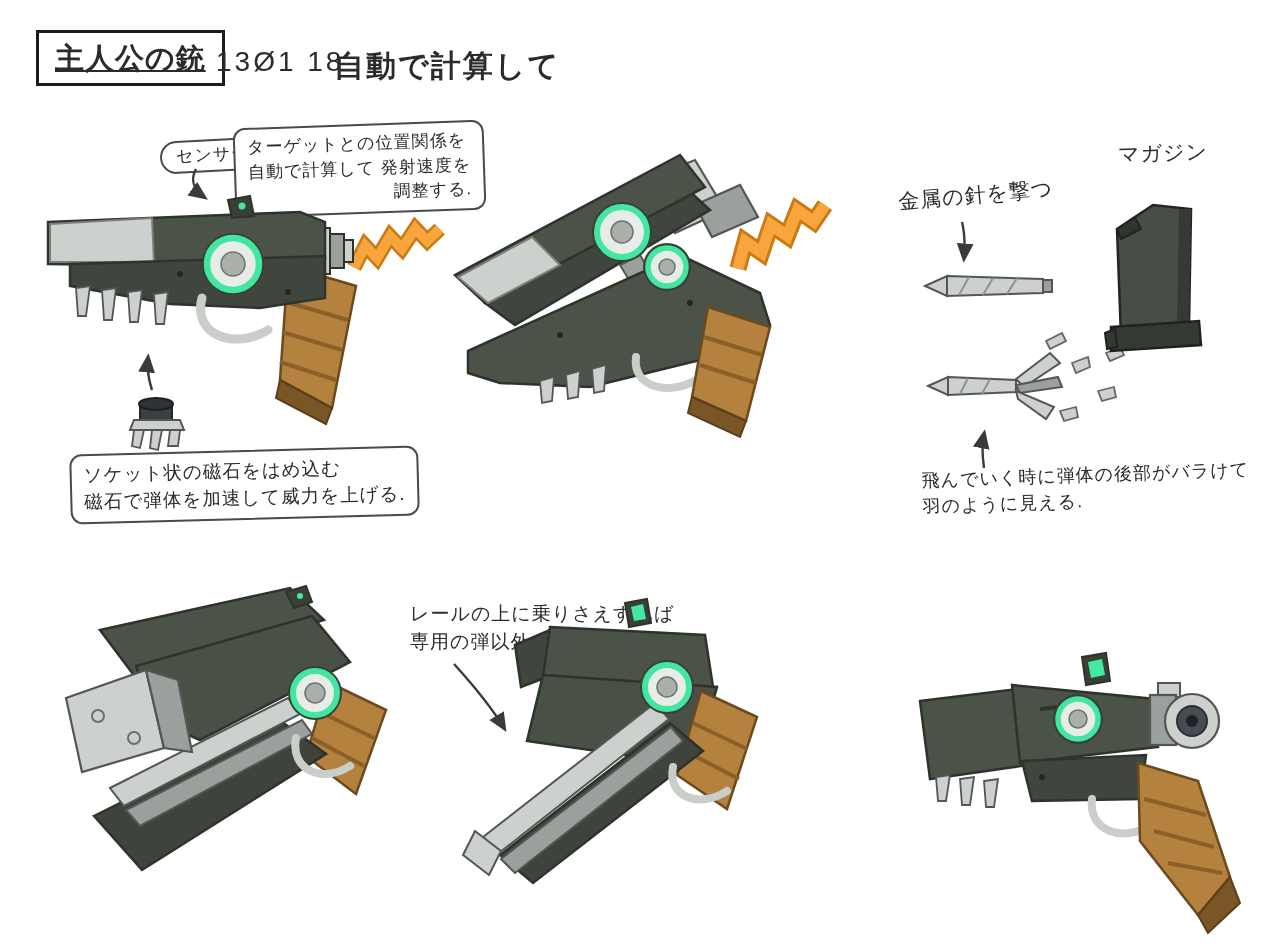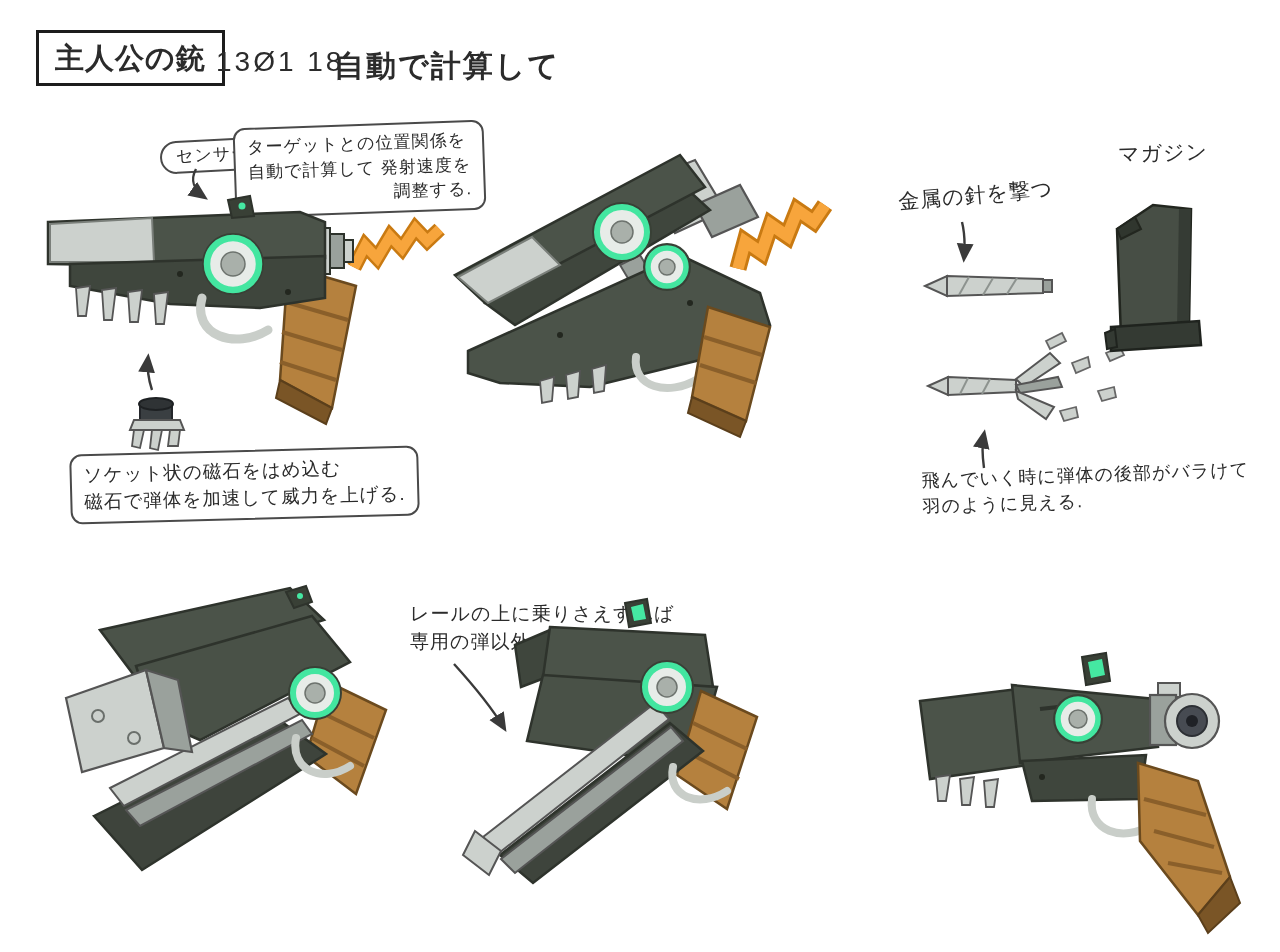--- a/index.html
+++ b/index.html
@@ -25,21 +25,21 @@
   }
   .date-text{font-size:28px;letter-spacing:3px;}
   .subtitle-text{font-size:30px;font-weight:bold;letter-spacing:2px;}
   svg{display:block;}
 </style>
 </head>
 <body>
 
 <div class="canvas">
 
-  <div class="abs title-box hand" style="left:36px;top:30px;">主人公の銃</div>
+  <div class="abs title-box hand" style="left:36px;top:30px;text-decoration:underline;">主人公の銃</div>
   <div class="abs date-text hand" style="left:216px;top:42px;">13Ø1 18</div>
   <div class="abs subtitle-text hand" style="left:334px;top:44px;">自動で計算して</div>
 
   <div class="abs pill hand" style="left:160px;top:139px;transform:rotate(-3deg);">センサー</div>
   <div class="abs note-box hand" style="left:234px;top:124px;transform:rotate(-2deg);">
     <div>ターゲットとの位置関係を</div>
     <div>自動で計算して 発射速度を</div>
     <div style="text-align:right;">調整する.</div>
   </div>
   <svg class="abs" style="left:186px;top:166px;" width="36" height="36" viewBox="0 0 36 36">

